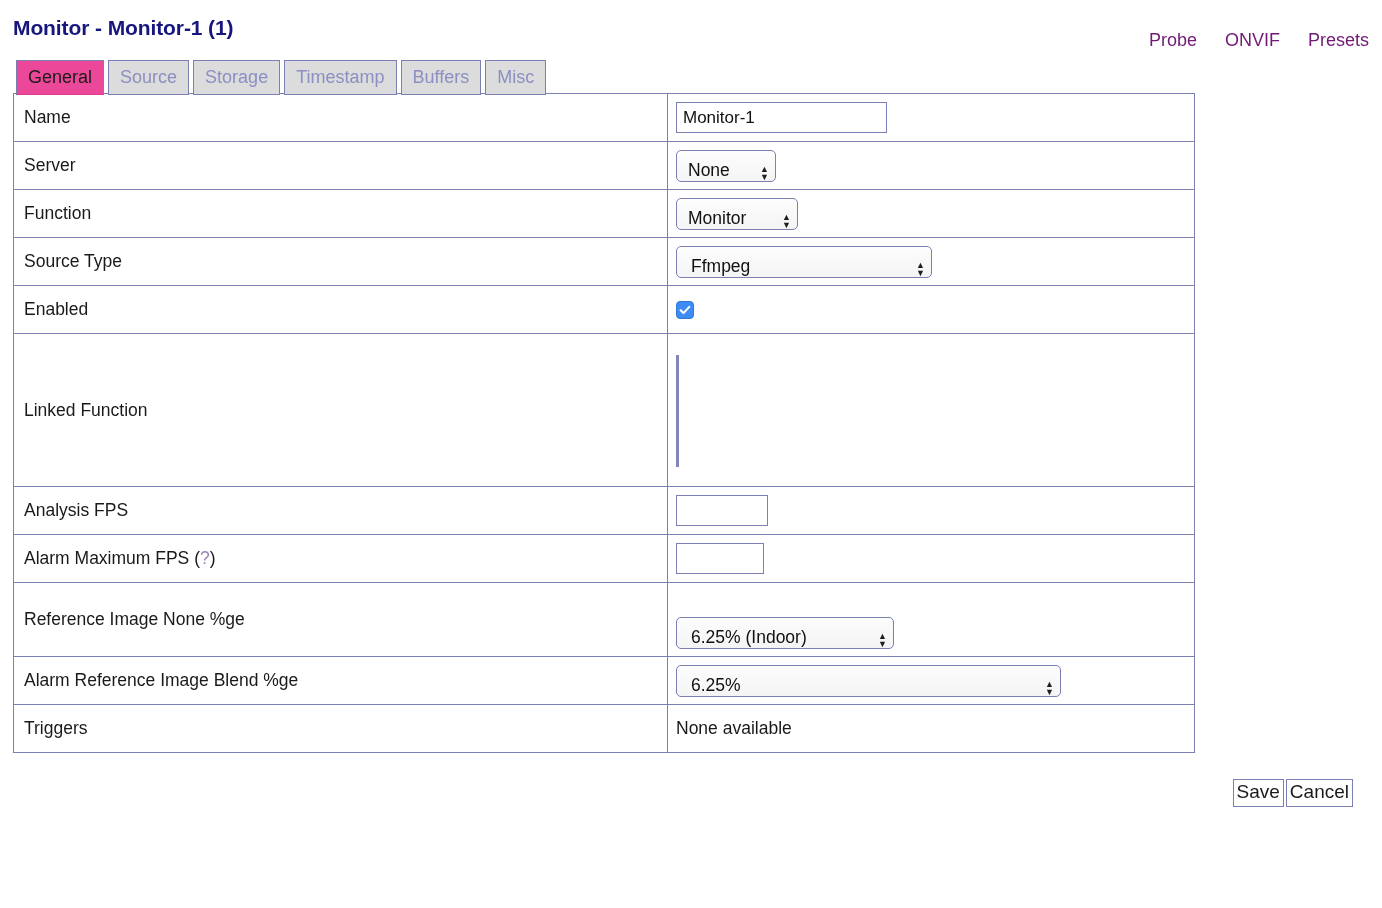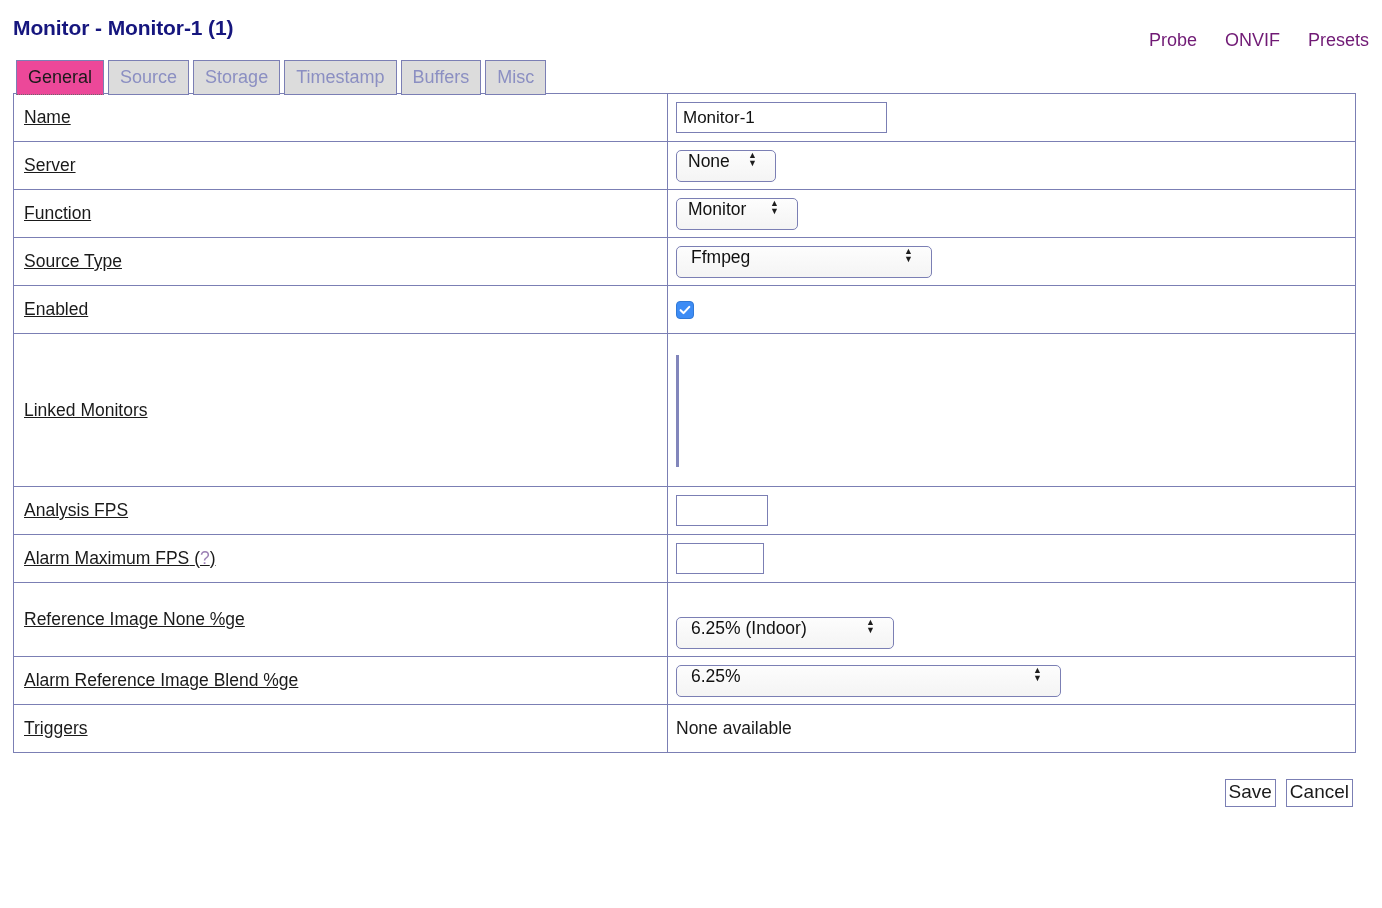--- a/index.html
+++ b/index.html
@@ -81,25 +81,24 @@
   .tab.active {
     background: #ec4899;
     color: #1a1a1a;
     border-bottom: 1px dotted #6a6a6a;
     z-index: 3;
   }
 
   
   .form-table {
     border-collapse: collapse;
-    width: 1343px;
+    width: 1182px;
     table-layout: fixed;
     border: 1px solid #7b7fb4;
     margin-top: -1px;
-    text-decoration: underline;
   }
   .form-table td {
     border: 1px solid #7b7fb4;
     padding: 0;
     vertical-align: middle;
     background: #ffffff;
   }
   td.label-cell {
     width: 643px;
     padding: 13px 0 13px 10px;
@@ -140,30 +139,30 @@
     outline: none;
     height: 31px;
   }
   .text-input.name-input { width: 211px; }
   .text-input.fps-input  { width:  88px; }
   .text-input.fps-input-wide { width: 92px; }
 
   .sel {
     box-sizing: border-box;
     display: inline-flex;
-    align-items: flex-start;
+    align-items: flex-end;
     justify-content: space-between;
     font-family: "Liberation Sans", sans-serif;
     font-size: 17.5px;
     color: #111;
     background: linear-gradient(#fdfdfd, #f4f4f4);
     border: 1px solid #7b7fb4;
     border-radius: 5px;
     height: 32px;
-    padding: 0 18px 0 14px;
+    padding: 0 6px 0 14px;
     cursor: pointer;
     white-space: nowrap;
     user-select: none;
   }
   .sel .sel-text { padding-right: 6px; }
   .sel-arrows {
     display: inline-flex;
     flex-direction: column;
     align-items: center;
     justify-content: center;
@@ -208,21 +207,21 @@
     cursor: pointer;
     vertical-align: top;
     margin-top: 1px;
   }
 
   
   .btnbar {
     width: 1343px;
     display: flex;
     justify-content: flex-end;
-    gap: 10px;
+    gap: 2px;
     margin-top: 26px;
     padding-right: 3px;
     box-sizing: border-box;
   }
   .btn {
     box-sizing: border-box;
     font-family: "Liberation Sans", sans-serif;
     font-size: 19px;
     color: #1a1a1a;
     background: #ffffff;
@@ -310,21 +309,21 @@
         <td class="value-cell">
           <span class="checkbox">
             <svg width="14" height="14" viewBox="0 0 14 14" aria-hidden="true">
               <path d="M2.6 7.2 L5.5 10.1 L11.3 3.9" fill="none" stroke="#ffffff" stroke-width="2.1" stroke-linecap="round" stroke-linejoin="round"></path>
             </svg>
           </span>
         </td>
       </tr>
 
       <tr class="tall-row">
-        <td class="label-cell">Linked Monitors</td>
+        <td class="label-cell">Linked Function</td>
         <td class="value-cell">
           <div class="listbox"></div>
         </td>
       </tr>
 
       <tr>
         <td class="label-cell">Analysis FPS</td>
         <td class="value-cell">
           <input class="text-input fps-input-wide" type="text" value="" style="">
         </td>

